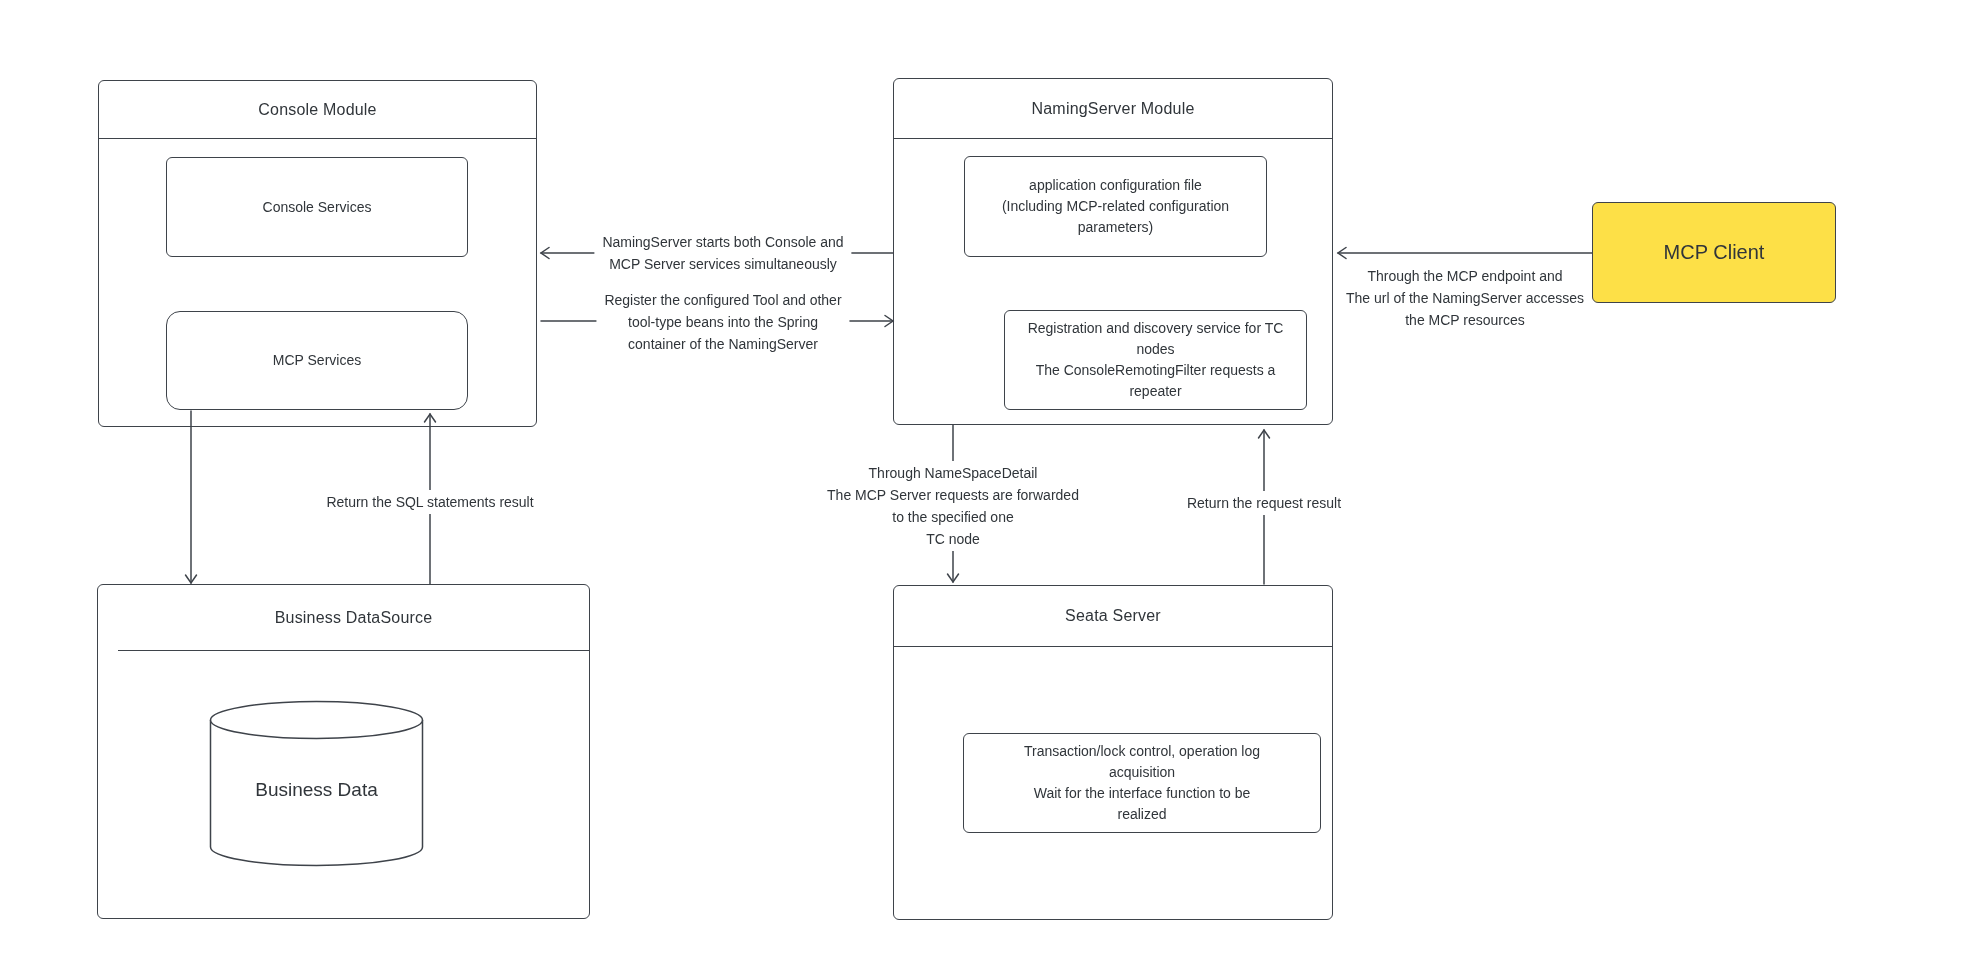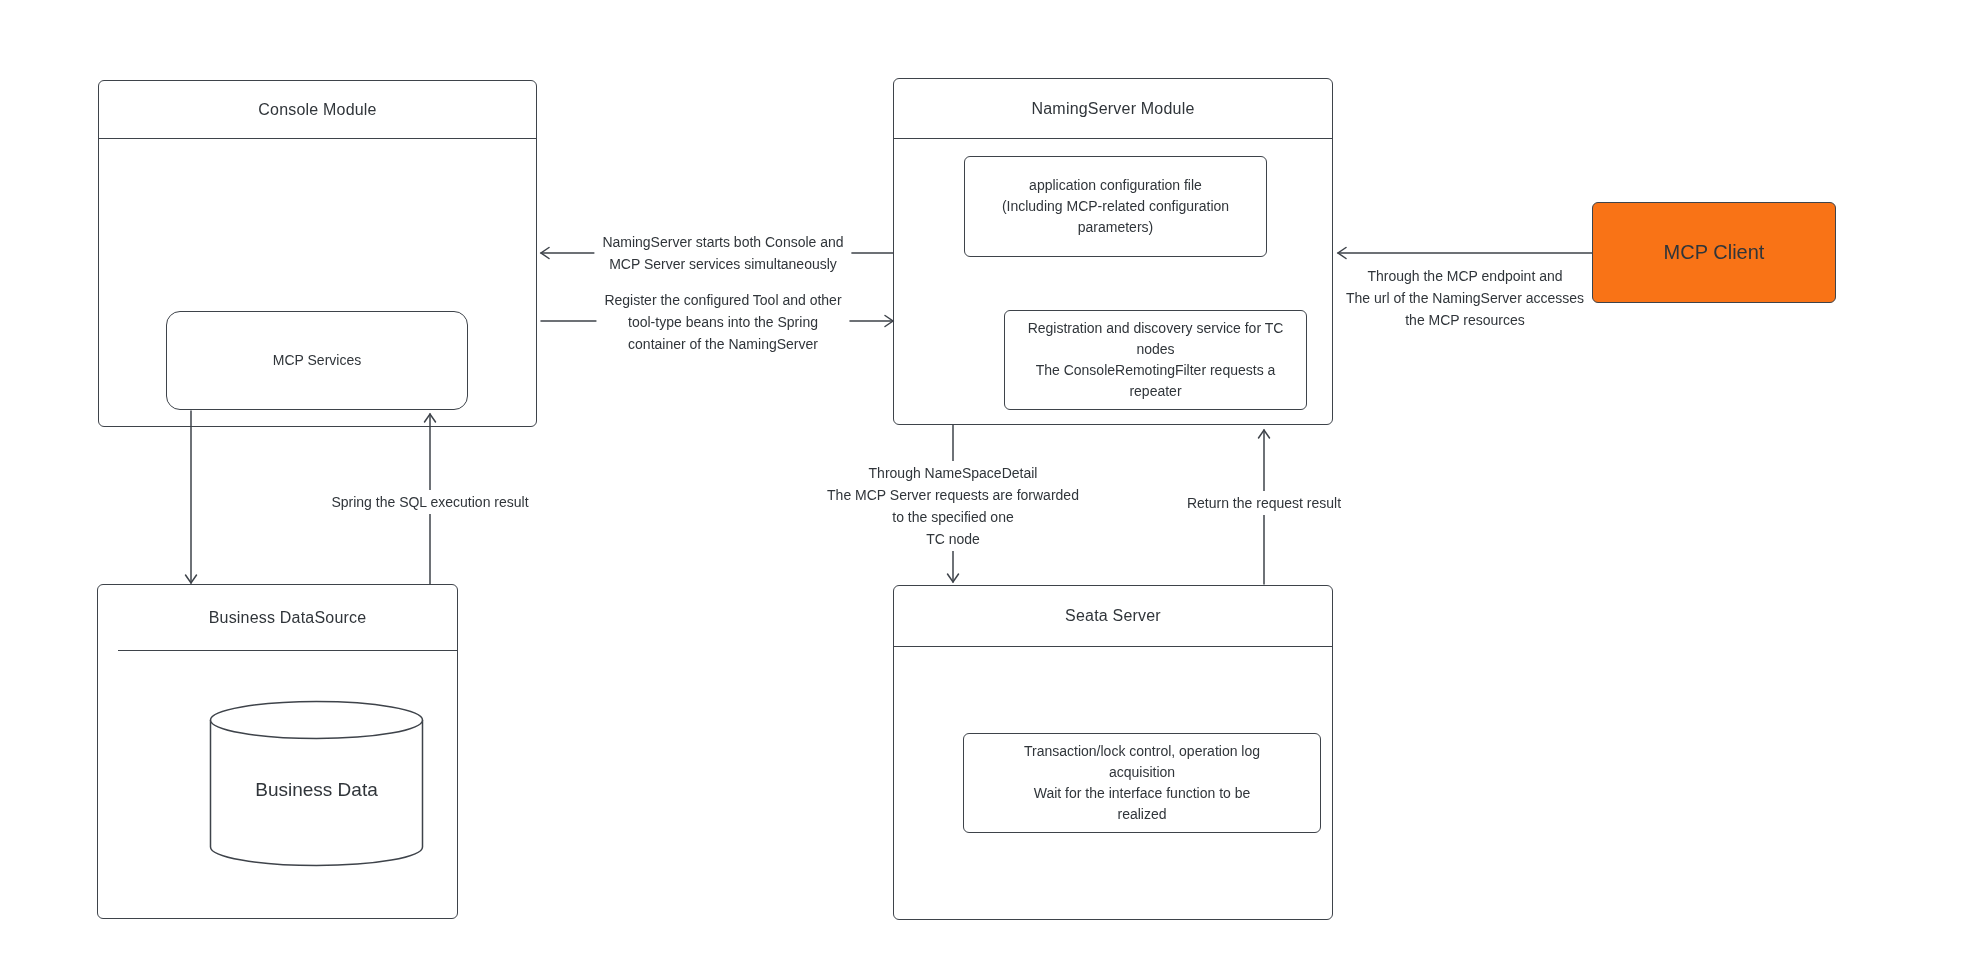--- a/index.html
+++ b/index.html
@@ -17,21 +17,21 @@
     box-sizing:border-box; height:58px; white-space:pre-line; text-align:center;
   }
   .node {
     position:absolute; border:1.5px solid #3e434a; border-radius:6px;
     background:#ffffff; box-sizing:border-box; display:flex; align-items:center;
     justify-content:center; text-align:center; font-size:14px; line-height:21px;
     white-space:pre-line; z-index:2; padding:2px 11px;
   }
   .plain-node {
     position:absolute; border:1.5px solid #3e434a; border-radius:6px;
-    background:#f97316; box-sizing:border-box; display:flex; align-items:center;
+    background:#fde047; box-sizing:border-box; display:flex; align-items:center;
     justify-content:center; text-align:center; font-size:20px; z-index:2;
   }
   #arrow-layer { position:absolute; left:0; top:0; z-index:3; }
   .edge-label {
     position:absolute; transform:translate(-50%,-50%); background:#ffffff;
     font-size:14px; line-height:22px; text-align:center; white-space:pre-line;
     padding:1px 8px; z-index:4;
   }
   .cyl-wrap { position:absolute; left:209px; top:700px; width:215px; height:167px; z-index:2; }
   .cyl-label {
@@ -41,36 +41,37 @@
   }
 </style>
 </head>
 <body>
 
 <div id="canvas">
 
   <div class="module" style="left:98px; top:80px; width:439px; height:347px;">
     <div class="module-title">Console Module</div>
   </div>
+  <div class="node" style="left:166px; top:157px; width:302px; height:100px;">Console Services</div>
   <div class="node" style="left:166px; top:311px; width:302px; height:99px;border-radius:14px;">MCP Services</div>
 
   <div class="module" style="left:893px; top:78px; width:440px; height:347px;">
     <div class="module-title" style="height:60px;">NamingServer Module</div>
   </div>
   <div class="node" style="left:964px; top:156px; width:303px; height:101px;">application configuration file
 (Including MCP-related configuration
 parameters)</div>
   <div class="node" style="left:962px; top:310px; width:303px; height:100px;margin-left:42px;">Registration and discovery service for TC
 nodes
 The ConsoleRemotingFilter requests a
 repeater</div>
 
   <div class="plain-node" style="left:1592px; top:202px; width:244px; height:101px;">MCP Client</div>
 
-  <div class="module" style="left:97px; top:584px; width:361px; height:335px;padding-left:20px;">
+  <div class="module" style="left:97px; top:584px; width:493px; height:335px;padding-left:20px;">
     <div class="module-title" style="height:66px;">Business DataSource</div>
   </div>
   <div class="cyl-wrap">
     <svg width="215" height="167" viewBox="0 0 215 167">
       <path d="M1.5,20 L1.5,147 A106,18.5 0 0 0 213.5,147 L213.5,20" fill="#ffffff" stroke="#3e434a" stroke-width="1.5"></path>
       <ellipse cx="107.5" cy="20" rx="106" ry="18.5" fill="#ffffff" stroke="#3e434a" stroke-width="1.5"></ellipse>
     </svg>
   </div>
   <div class="cyl-label">Business Data</div>
 
@@ -107,20 +108,20 @@
   </svg>
 
   <div class="edge-label" style="left:723px; top:253px;">NamingServer starts both Console and
 MCP Server services simultaneously</div>
   <div class="edge-label" style="left:723px; top:322px;">Register the configured Tool and other
 tool-type beans into the Spring
 container of the NamingServer</div>
   <div class="edge-label" style="left:1465px; top:254px;margin-top:44px;">Through the MCP endpoint and
 The url of the NamingServer accesses
 the MCP resources</div>
-  <div class="edge-label" style="left:430px; top:502px;">Spring the SQL execution result</div>
+  <div class="edge-label" style="left:430px; top:502px;">Return the SQL statements result</div>
   <div class="edge-label" style="left:953px; top:506px;">Through NameSpaceDetail
 The MCP Server requests are forwarded
 to the specified one
 TC node</div>
   <div class="edge-label" style="left:1264px; top:503px;">Return the request result</div>
 
 </div>
 
 </body></html>

